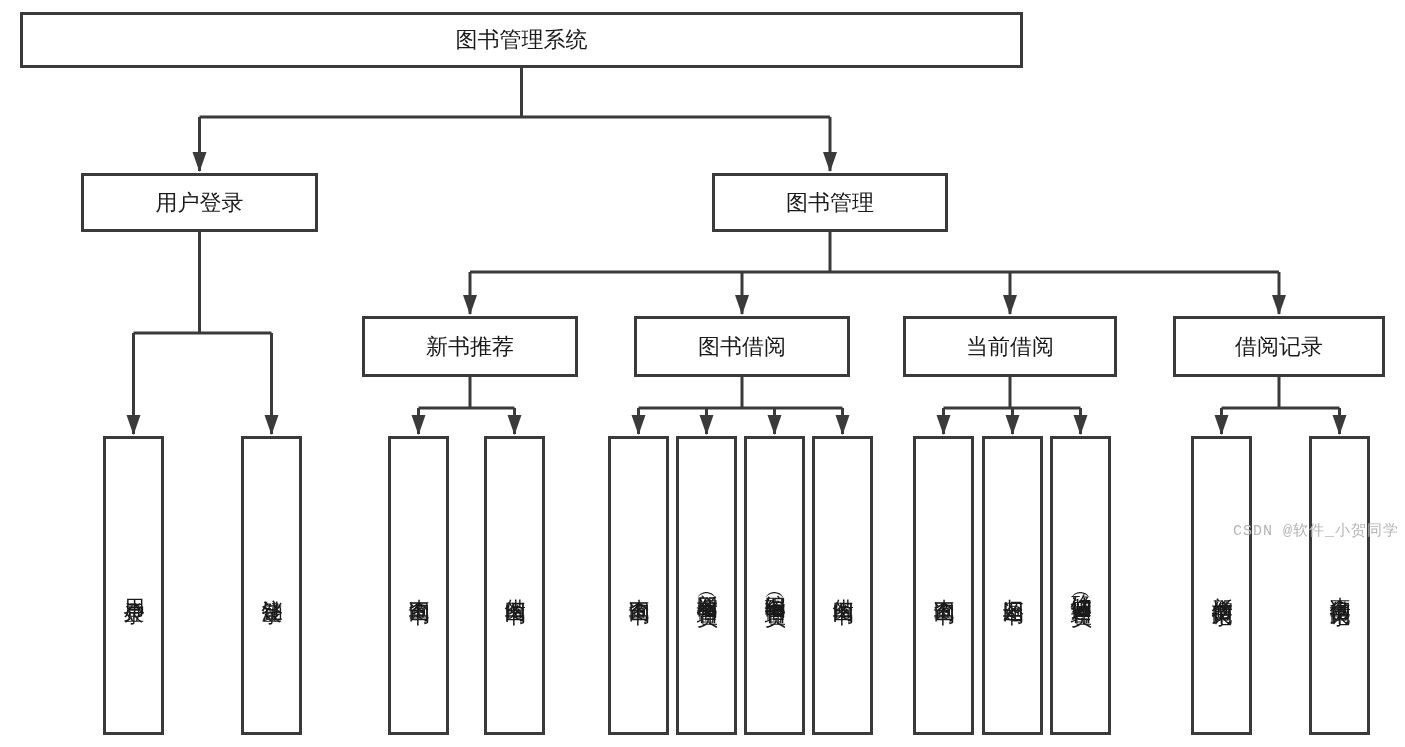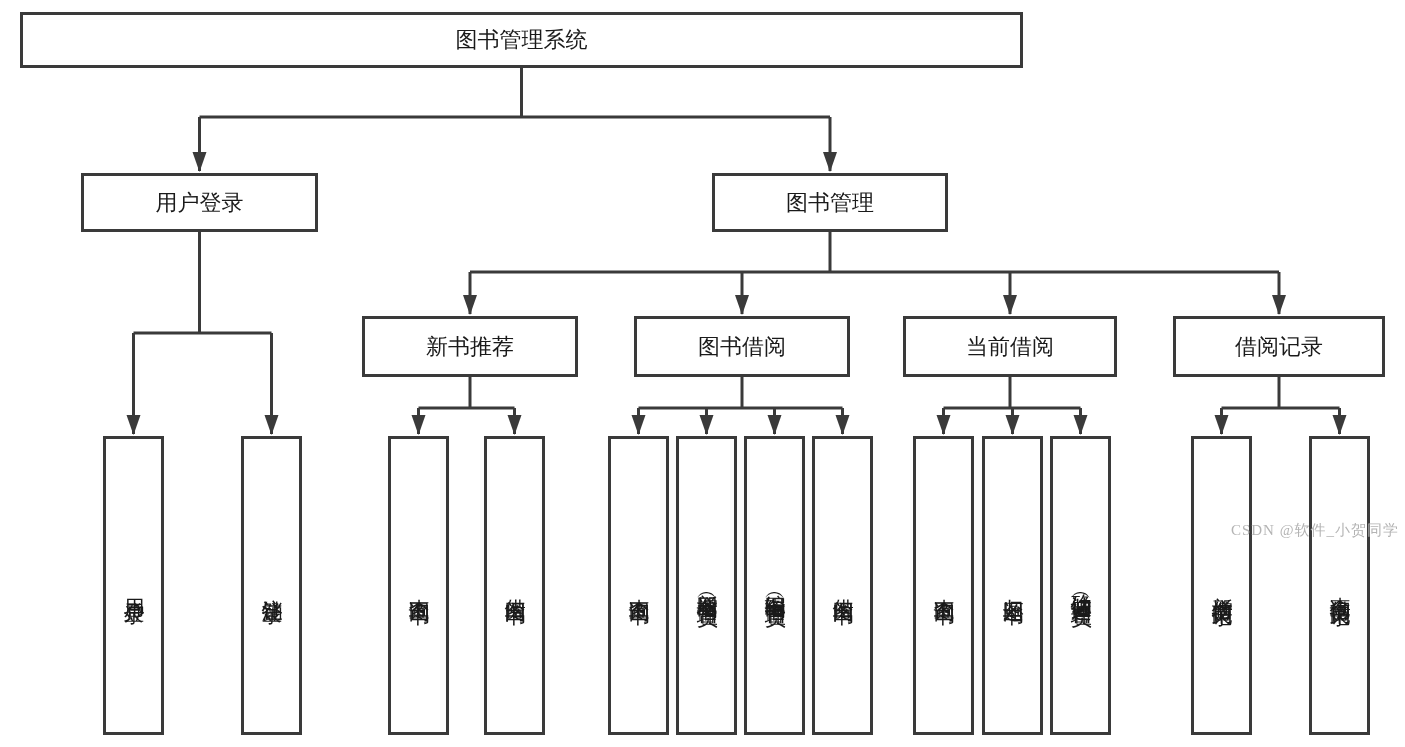--- a/index.html
+++ b/index.html
@@ -22,21 +22,21 @@
     writing-mode:vertical-rl;
     text-orientation:upright;
     font-family:"DejaVu Sans","Liberation Sans",sans-serif;
     font-size:21px;line-height:1.12;color:#1a1a1a;
     letter-spacing:2px;
     white-space:nowrap;
     pointer-events:none;
   }
   .watermark{
     position:absolute;right:6px;bottom:4px;
-    font-family:Liberation Serif, serif;
+    font-family:Liberation Mono, monospace;
     font-size:15px;color:#b4b4b4;letter-spacing:1px;white-space:nowrap;
   }
 </style>
 </head>
 <body>
 
 <div id="diagram-root">
 
   <svg id="tree-svg" viewBox="0 0 1405 747" xmlns="http://www.w3.org/2000/svg">
     <g id="links-layer">

